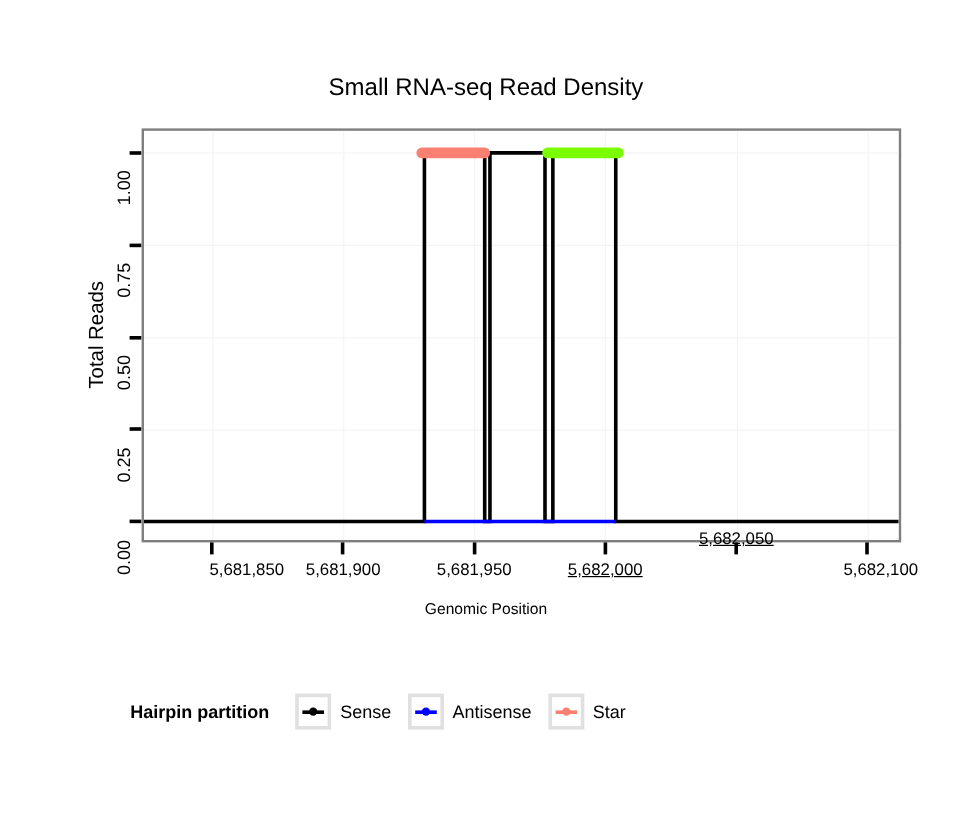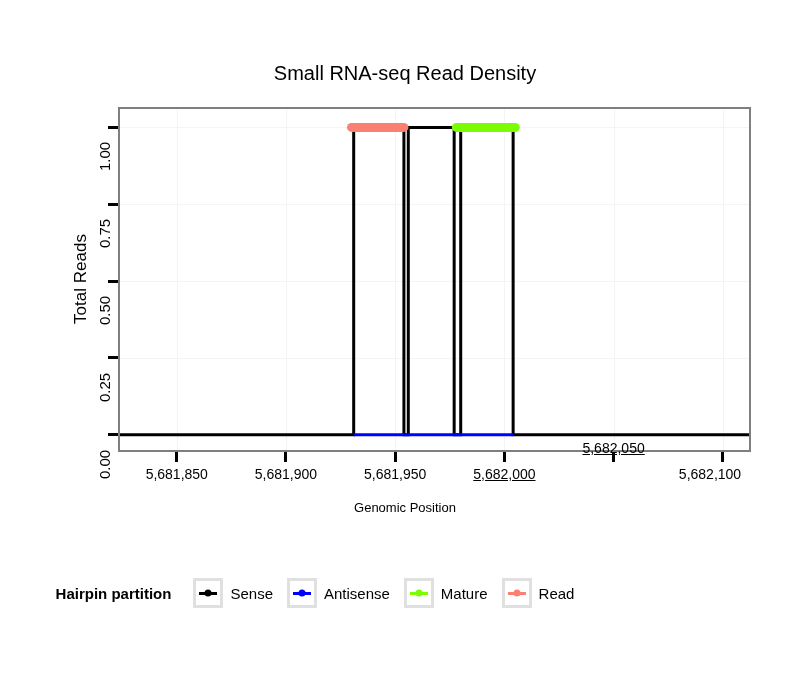--- a/index.html
+++ b/index.html
@@ -131,26 +131,26 @@
 
   <div id="xtick-marks">
       <div class="xtick-mark" style="left: 175.285px; top: 452px;"></div>
       <div class="xtick-mark" style="left: 284.486px; top: 452px;"></div>
       <div class="xtick-mark" style="left: 393.688px; top: 452px;"></div>
       <div class="xtick-mark" style="left: 502.889px; top: 452px;"></div>
       <div class="xtick-mark" style="left: 612.09px; top: 452px;"></div>
       <div class="xtick-mark" style="left: 721.292px; top: 452px;"></div>
     </div>
   <div id="xtick-labels">
-      <div class="xtick-label" style="width: 120px; left: 116.785px; top: 466px;">5,681,850</div>
+      <div class="xtick-label" style="width: 120px; left: 116.785px; top: 466px; text-align: right;">5,681,850</div>
       <div class="xtick-label" style="width: 120px; left: 225.986px; top: 466px;">5,681,900</div>
       <div class="xtick-label" style="width: 120px; left: 335.188px; top: 466px;">5,681,950</div>
       <div class="xtick-label" style="width: 120px; left: 444.389px; top: 466px; text-decoration: underline;">5,682,000</div>
       <div class="xtick-label" style="width: 120px; left: 553.59px; top: 440px; text-decoration: underline;">5,682,050</div>
-      <div class="xtick-label" style="width: 120px; left: 650px; top: 466px;">5,682,100</div>
+      <div class="xtick-label" style="width: 120px; left: 674px; top: 466px;">5,682,100</div>
     </div>
 
   <div class="axis-title-x" id="x-axis-title" style="top: 500px;">Genomic Position</div>
 
   <div class="legend">
     <div class="legend-title">Hairpin partition</div>
     <div id="legend-items" style="display:flex;align-items:center;">
         <div class="legend-item">
           <div class="legend-key">
             <div class="keyline" style="background: rgb(0, 0, 0);">
@@ -162,30 +162,22 @@
         <div class="legend-item">
           <div class="legend-key">
             <div class="keyline" style="background: rgb(0, 0, 255);">
               <div class="keydot" style="background: rgb(0, 0, 255);"></div>
             </div>
           </div>
           <span class="legend-label">Antisense</span>
         </div>
         <div class="legend-item">
           <div class="legend-key">
-            <div class="keyline" style="background: rgb(124, 252, 0);">
-              <div class="keydot" style="background: rgb(124, 252, 0);"></div>
-            </div>
-          </div>
-          <span class="legend-label">Mature</span>
-        </div>
-        <div class="legend-item">
-          <div class="legend-key">
             <div class="keyline" style="background: rgb(250, 128, 114);">
               <div class="keydot" style="background: rgb(250, 128, 114);"></div>
             </div>
           </div>
-          <span class="legend-label">Read</span>
+          <span class="legend-label">Star</span>
         </div>
       </div>
   </div>
 
 </div>
 
 </body></html>

